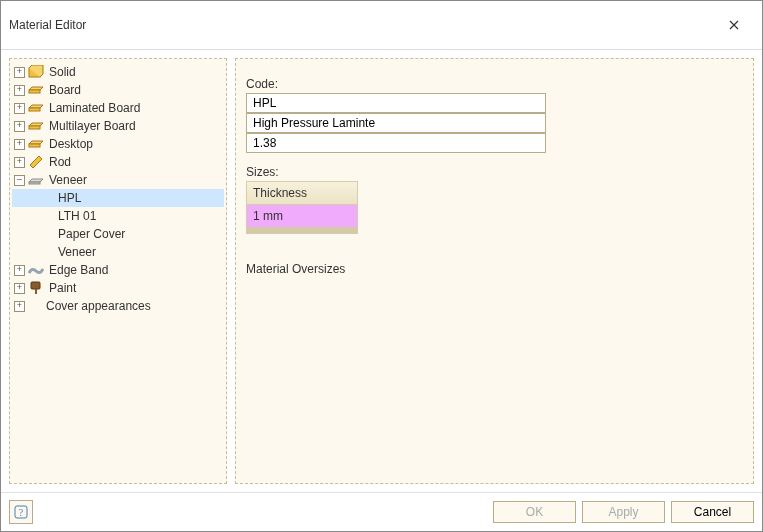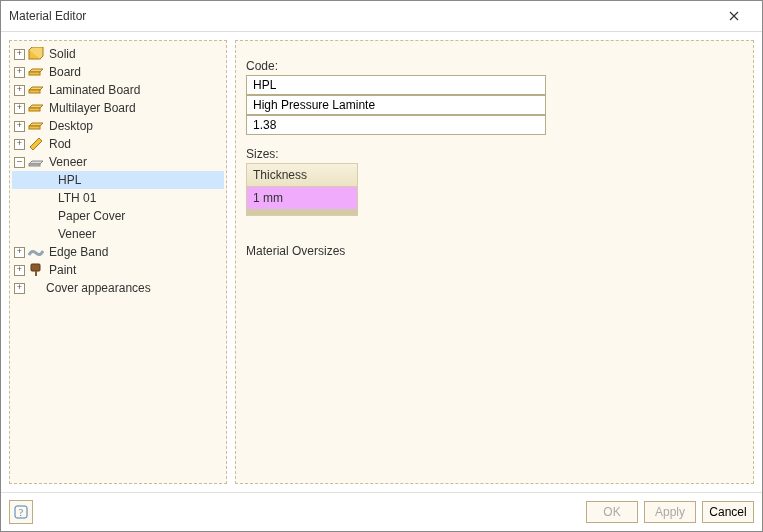--- a/index.html
+++ b/index.html
@@ -1,17 +1,17 @@
 <!DOCTYPE html>
 <html><head>
 <meta charset="utf-8">
 <style>
 html,body{margin:0;padding:0;font-family:"Segoe UI",Tahoma,sans-serif;font-size:12px;color:#333;background:#fff}
 .window{width:763px;height:532px;box-sizing:border-box;border:1px solid #888;display:flex;flex-direction:column;background:#fff}
-.titlebar{height:30px;display:flex;align-items:center;padding:0 8px;border-bottom:1px solid #ddd}
+.titlebar{height:30px;display:flex;align-items:center;padding:9px 8px;border-bottom:1px solid #ddd}
 .titlebar .title{flex:1;font-size:12px}
 .titlebar .close{width:40px;height:28px;display:flex;align-items:center;justify-content:center;cursor:pointer}
 .titlebar .close svg{width:10px;height:10px}
 .body{flex:1;display:flex;padding:8px;gap:8px;background:#fff}
 .panel{border:1px dashed #c9bd97;background:#fdf9ee;box-sizing:border-box}
 .tree-panel{width:218px;padding:4px 2px;overflow:auto}
 .form-panel{flex:1;padding:6px 10px;overflow:auto}
 .tree-item{display:flex;align-items:center;height:18px;padding:0 2px;gap:3px;white-space:nowrap}
 .tree-item.category{font-weight:normal}
 .tree-item.child{padding-left:44px}
@@ -31,21 +31,21 @@
 .mo-title{margin-top:28px;margin-bottom:2px}
 .mo-table{width:100%;border-collapse:collapse}
 .mo-table th{background:linear-gradient(#f7f1dd,#ece3c4);border:1px solid #d7cda8;font-weight:normal;text-align:left;padding:4px 6px}
 .mo-table td{border:1px solid #e7ddba;padding:4px 6px}
 .mo-table td.ro{background:#f3edd9;color:#666}
 .mo-table td.rw{background:#dceaf8}
 .footer{height:38px;border-top:1px solid #e0e0e0;display:flex;align-items:center;padding:0 8px;gap:6px;background:#fff}
 .help-btn{width:22px;height:22px;border:1px solid #b7ad88;background:#fdf9ee;display:flex;align-items:center;justify-content:center;cursor:pointer}
 .help-btn svg{width:14px;height:14px}
 .footer-spacer{flex:1}
-.btn{width:52px;height:22px;border:1px solid #b7ad88;background:#fdf9ee;font:inherit;cursor:pointer}
+.btn{width:83px;height:22px;border:1px solid #b7ad88;background:#fdf9ee;font:inherit;cursor:pointer}
 .btn:disabled{color:#aaa;cursor:default}
 </style>
 </head>
 <body>
 
 <div class="window">
 
   <div class="titlebar">
     <div class="title">Material Editor</div>
     <div class="close">

